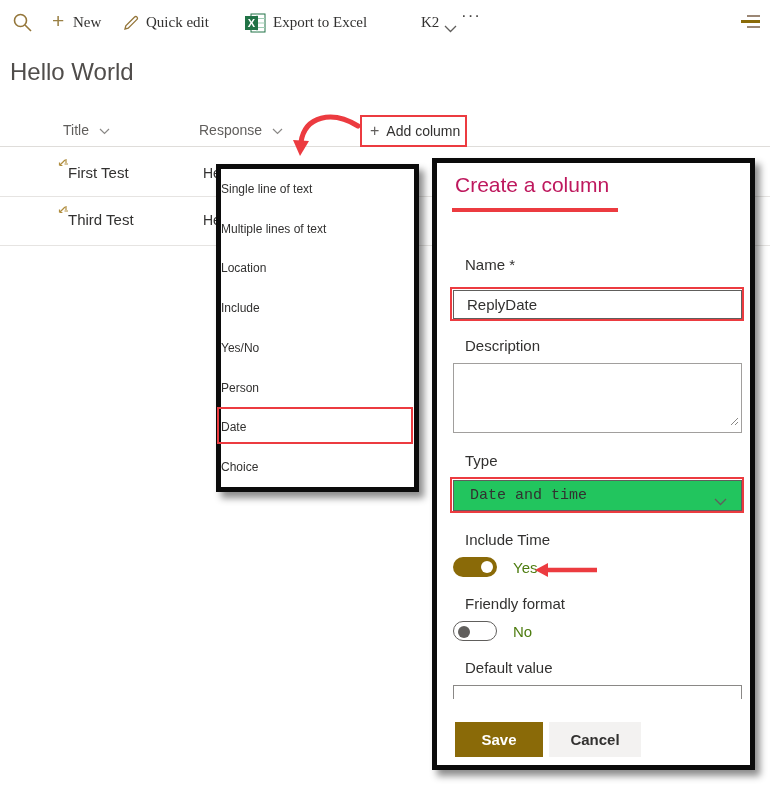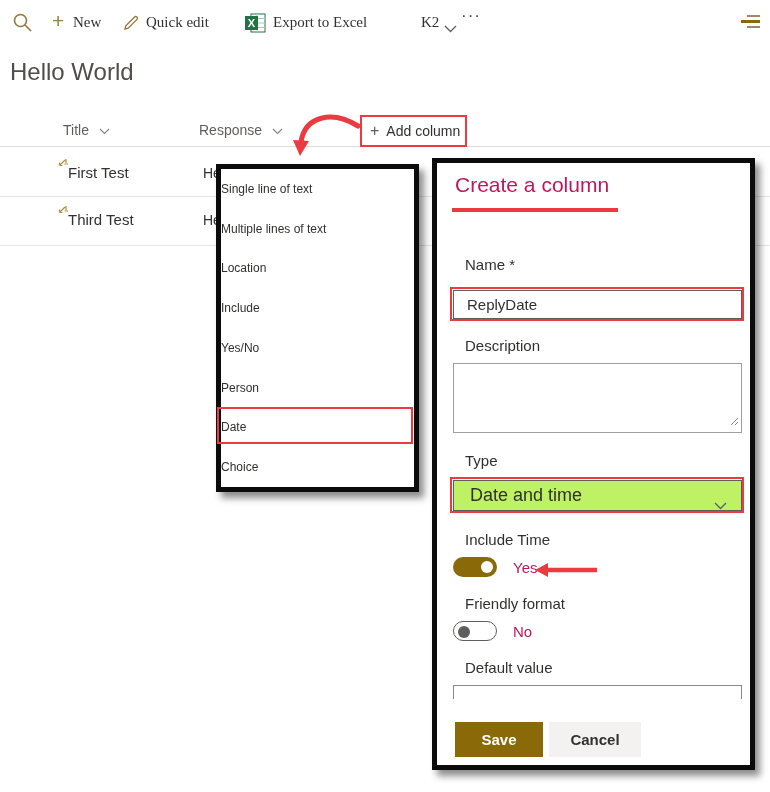--- a/index.html
+++ b/index.html
@@ -32,29 +32,29 @@
   .panel-inner{position:relative;width:100%;height:100%;}
   .panel-title{position:absolute;left:18px;top:10px;font-size:21px;font-weight:400;color:#be185d;}
   .red-underline{position:absolute;left:15px;top:45px;width:166px;height:3.5px;background:#ec3b40;}
   .learn-link{position:absolute;left:18px;top:57px;font-size:15px;color:#8f6f00;cursor:pointer;}
   .fld-label{position:absolute;left:18px;font-size:15px;color:#323130;margin-left:10px;}
   .txt-input{position:absolute;box-sizing:border-box;background:#fff;border:1px solid #605e5c;
              font-size:15px;color:#323130;padding:0 13px;display:flex;align-items:center;}
   .textarea{position:absolute;left:16px;top:200px;width:289px;height:70px;box-sizing:border-box;
             border:1px solid #a19f9d;background:#fff;}
   .resize-grip{position:absolute;right:2px;bottom:2px;}
-  .dropdown-field{position:absolute;box-sizing:border-box;border:1px solid #605e5c;background:#bef264;
-                  font-size:18px;color:#323130;display:flex;align-items:center;padding:0 16px;}
+  .dropdown-field{position:absolute;box-sizing:border-box;border:1px solid #605e5c;background:#22c55e;
+                  font-size:15px;color:#323130;display:flex;align-items:center;padding:0 16px;font-family:Liberation Mono, monospace;}
   .dd-chev{position:absolute;right:14px;top:13px;}
   .toggle{position:absolute;width:44px;height:20px;border-radius:11px;box-sizing:border-box;}
   .toggle.on{background:#8a6a08;}
   .toggle.on .knob{position:absolute;right:4px;top:4px;width:12px;height:12px;border-radius:50%;background:#fff;}
   .toggle.off{background:#fff;border:1.5px solid #605e5c;}
   .toggle.off .knob{position:absolute;left:4px;top:3.5px;width:12px;height:12px;border-radius:50%;background:#605e5c;}
-  .toggle-val{position:absolute;font-size:15px;color:#be185d;}
+  .toggle-val{position:absolute;font-size:15px;color:#4d7c0f;}
   .stub-input{position:absolute;left:16px;top:522px;width:289px;height:14px;box-sizing:border-box;
               border:1px solid #8a8886;border-bottom:none;background:#fff;}
   .btn{position:absolute;top:559px;height:35px;display:flex;align-items:center;justify-content:center;
        font-size:15px;font-weight:700;cursor:pointer;box-sizing:border-box;}
   .btn-save{left:18px;width:88px;background:#8a6a08;color:#fff;}
   .btn-cancel{left:112px;width:92px;background:#f3f2f1;color:#323130;}
   
   .anno{position:absolute;left:0;top:0;width:770px;height:792px;pointer-events:none;z-index:9;}
 </style>
 </head>

